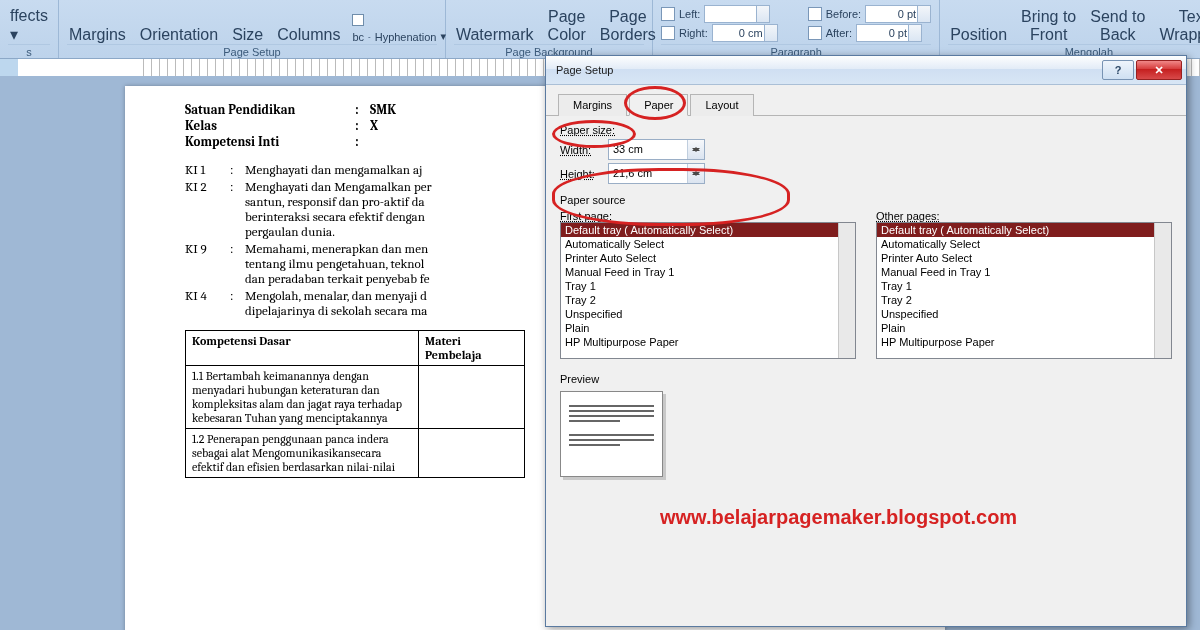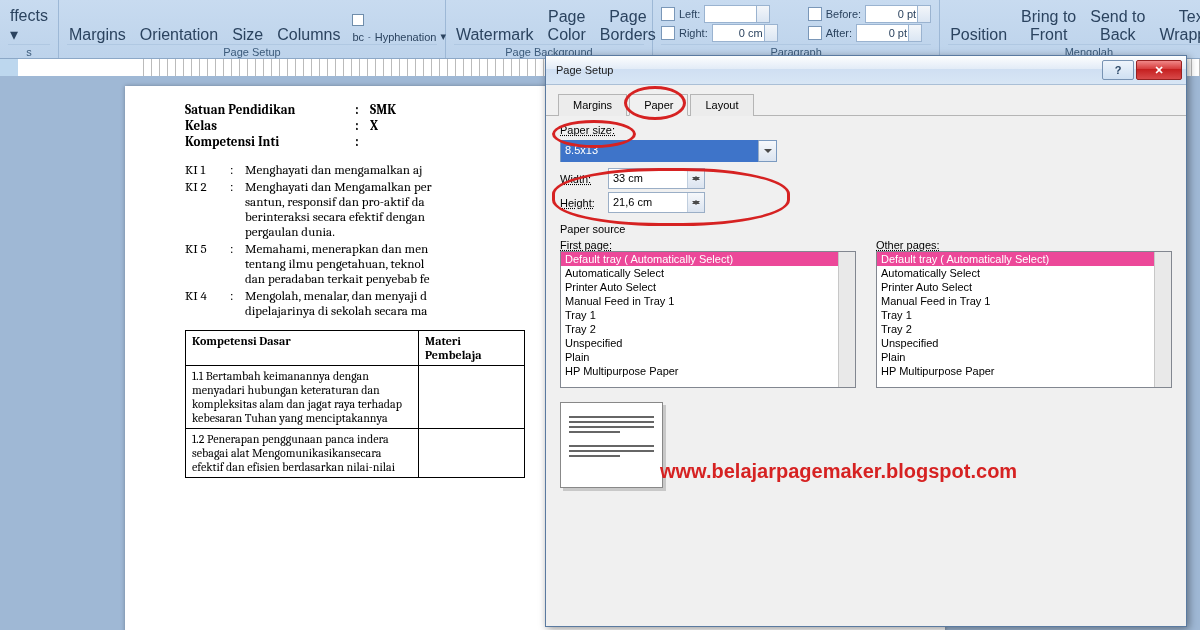--- a/index.html
+++ b/index.html
@@ -53,25 +53,25 @@
   .spinner span { flex:1; padding:1px 4px; line-height:17px; }
   .spinner .sp-btns { width:16px; border-left:1px solid #c0cede; background:linear-gradient(#f6f8fb,#dbe4f0); position:relative; }
   .spinner .sp-btns::before { content:""; position:absolute; left:4px; top:3px; border:4px solid transparent; border-bottom-color:#4a4a4a; }
   .spinner .sp-btns::after { content:""; position:absolute; left:4px; bottom:3px; border:4px solid transparent; border-top-color:#4a4a4a; }
   .fieldset-label { margin-top:10px; }
   .source-cols { display:flex; gap:20px; margin-top:4px; }
   .source-col { flex:1; }
   .listbox { height:135px; border:1px solid #828790; background:#fff; overflow:hidden; position:relative; }
   .listbox-scroll { position:absolute; right:0; top:0; bottom:0; width:16px; background:#e9e9e9; border-left:1px solid #c7c7c7; }
   .listbox-item { padding:1px 4px; white-space:nowrap; }
-  .listbox-item.sel { background:#ec4899; color:#fff; }
+  .listbox-item.sel { background:#7f1d1d; color:#fff; }
   .preview-box { margin-top:14px; }
   .preview-page { width:85px; height:64px; border:1px solid #888; background:#fff; box-shadow:3px 3px 0 #c8c8c8; margin-top:6px; padding:10px 8px; }
   .preview-line { height:2px; background:#666; margin:3px 0; }
-  .watermark { position:absolute; left:660px; top:460px; color:#d62222; font-size:20px; font-weight:bold; font-family:Arial,sans-serif; }
+  .watermark { position:absolute; left:660px; top:506px; color:#d62222; font-size:20px; font-weight:bold; font-family:Arial,sans-serif; }
   .red-oval { position:absolute; border:3px solid #d62222; border-radius:50%; pointer-events:none; }
 </style>
 </head>
 <body>
 
 <div class="ribbon">
   <div class="ribbon-group" style="width:42px;">
     <div class="ribbon-items">
         <div class="ribbon-btn">ffects ▾</div>
       </div>
@@ -191,21 +191,21 @@
         </div>
         <div class="ki-row">
           <div class="ki-num">KI 2</div>
           <div class="ki-colon">:</div>
           <div class="ki-text" style="white-space:pre-line;">Menghayati dan Mengamalkan per
 santun, responsif dan pro-aktif da
 berinteraksi secara efektif dengan
 pergaulan dunia.</div>
         </div>
         <div class="ki-row">
-          <div class="ki-num">KI 5</div>
+          <div class="ki-num">KI 9</div>
           <div class="ki-colon">:</div>
           <div class="ki-text" style="white-space:pre-line;">Memahami, menerapkan dan men
 tentang ilmu pengetahuan, teknol
 dan peradaban terkait penyebab fe</div>
         </div>
         <div class="ki-row">
           <div class="ki-num">KI 4</div>
           <div class="ki-colon">:</div>
           <div class="ki-text" style="white-space:pre-line;">Mengolah, menalar, dan menyaji d
 dipelajarinya di sekolah secara ma</div>
@@ -238,24 +238,20 @@
     <div class="title-btn">?</div>
     <div class="title-btn title-close">✕</div>
   </div>
   <div class="tabs">
     <div class="tab">Margins</div>
     <div class="tab active">Paper</div>
     <div class="tab">Layout</div>
   </div>
   <div class="dlg-body">
     <div class="group-label">Paper size:</div>
-    <div class="combo">
-      <div class="combo-text">8.5x13</div>
-        <div class="combo-arrow"></div>
-    </div>
     <div class="size-row">
       <div class="size-label">Width:</div>
       <div class="spinner">
           <span>33 cm</span>
           <div class="sp-btns"></div>
         </div>
     </div>
     <div class="size-row">
       <div class="size-label">Height:</div>
       <div class="spinner">
@@ -292,20 +288,21 @@
             <div class="listbox-item">Tray 2</div>
             <div class="listbox-item">Unspecified</div>
             <div class="listbox-item">Plain</div>
             <div class="listbox-item">HP Multipurpose Paper</div>
             <div class="listbox-scroll"></div>
           </div>
       </div>
     </div>
 
     <div class="preview-box">
+      <div>Preview</div>
       <div class="preview-page">
         <div class="preview-line"></div>
           <div class="preview-line"></div>
           <div class="preview-line"></div>
         <div class="preview-line" style="width:60%;"></div>
         <div style="height:6px;"></div>
         <div class="preview-line"></div>
           <div class="preview-line"></div>
           <div class="preview-line" style="width:60%;"></div>
       </div>

